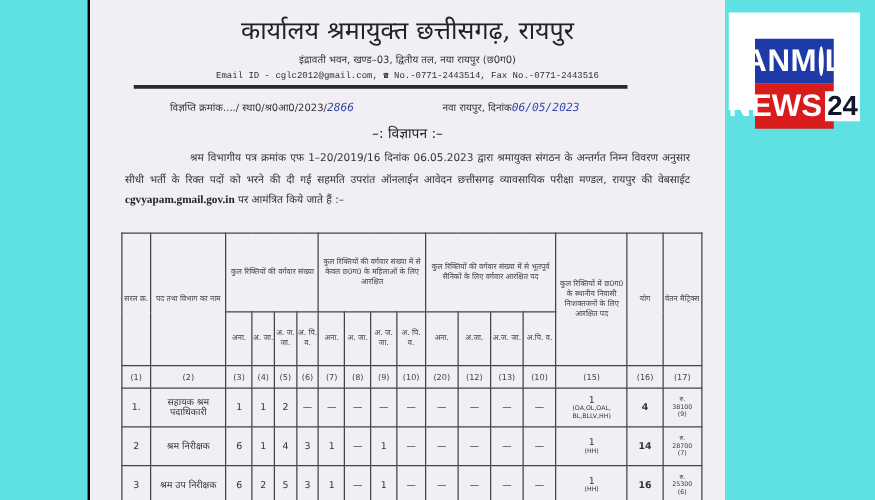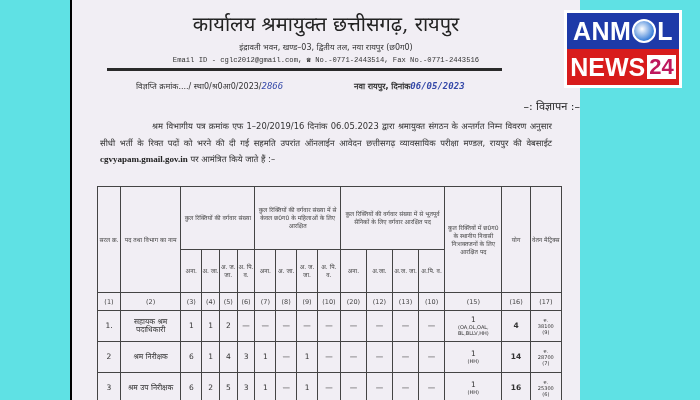--- a/index.html
+++ b/index.html
@@ -7,42 +7,42 @@
          font-family:"DejaVu Sans", sans-serif; }
   .paper { position:absolute; left:70px; top:0; width:510px; height:400px; background:#f1eef4;
            border-left:2px solid #000000; box-sizing:border-box; overflow:hidden; color:#2b2b2b; }
   .hdr-title { position:absolute; left:0; width:100%; top:10px; text-align:center; font-size:20px;
                color:#222; font-family:"DejaVu Serif", serif; }
   .hdr-addr { position:absolute; left:0; width:100%; top:41px; text-align:center; font-size:8px; color:#333; }
   .hdr-contact { position:absolute; left:0; width:100%; top:55px; text-align:center; font-size:7.2px; color:#333;font-family:Liberation Mono, monospace; }
   .rule { position:absolute; left:35px; width:395px; top:68px; height:3px; background:#2a2a2a; }
   .refline { position:absolute; top:80px; font-size:8px; color:#333; }
   .ref-left { left:28px;margin-left:36px; }
-  .ref-right { left:282px;font-weight:bold; }
+  .ref-right { left:282px; }
   .hand { font-family:"DejaVu Sans Mono", monospace; color:#3448a8; font-size:9px; font-style:italic; }
-  .adv { position:absolute; left:0; width:100%; top:98px; text-align:right; font-size:11px; color:#222; }
+  .adv { position:absolute; left:0; width:100%; top:98px; text-align:center; font-size:11px; color:#222; }
   .body-text { position:absolute; left:28px; width:452px; top:118px; font-size:8.4px; line-height:16.5px;
                text-align:justify; color:#333; text-indent:52px; }
   .body-text b { font-family:"Liberation Serif", serif; font-weight:bold; color:#222; font-size:9px; }
   table.vac { position:absolute; left:25px; top:186px; width:465px; border-collapse:collapse;
               font-size:6px; color:#444; table-layout:fixed; }
   table.vac td { border:1px solid #444; text-align:center; vertical-align:middle; padding:0; line-height:8px; }
   .num td { height:17px; font-size:6.5px; }
   .row1 td, .row2 td, .row3 td { height:30px; font-size:7.5px; color:#333; }
   .sub td { height:42px; }
   .grp td { height:62px; }
   .small { font-size:5px; display:block; line-height:6px; }
-  .logo { position:absolute; left:564px; top:10px; width:118px; height:78px; background:#fff; box-sizing:border-box; padding:3px; }
+  .logo { position:absolute; left:583px; top:10px; width:105px; height:78px; background:#fff; box-sizing:border-box; padding:21px; }
   .logo-top { background:#1e3aa8; height:36px; color:#fff; font-family:"Liberation Sans", sans-serif; font-weight:bold;
               font-size:25px; letter-spacing:0.5px; display:flex; align-items:center; justify-content:center; }
   .logo-bot { background:#d81c1c; height:36px; color:#fff; font-family:"Liberation Sans", sans-serif; font-weight:bold;
               font-size:25px; display:flex; align-items:center; justify-content:center; }
   .globe { display:inline-block; width:20px; height:20px; border-radius:50%; background:radial-gradient(circle at 40% 40%, #ffffff, #3a7fd8 70%);
            border:2px solid #fff; vertical-align:middle; margin:0 1px; }
-  .n24 { background:#fff; color:#be185d; padding:0 2px; margin-left:2px; font-size:22px; line-height:24px; }
+  .n24 { background:#fff; color:#0f172a; padding:0 2px; margin-left:2px; font-size:22px; line-height:24px; }
 </style>
 </head>
 <body>
 
 <div class="paper">
   <div class="hdr-title">कार्यालय श्रमायुक्त छत्तीसगढ़, रायपुर</div>
   <div class="hdr-addr">इंद्रावती भवन, खण्ड–03, द्वितीय तल, नया रायपुर (छ0ग0)</div>
   <div class="hdr-contact">Email ID - cglc2012@gmail.com, ☎ No.-0771-2443514, Fax No.-0771-2443516</div>
   <div class="rule"></div>
 

